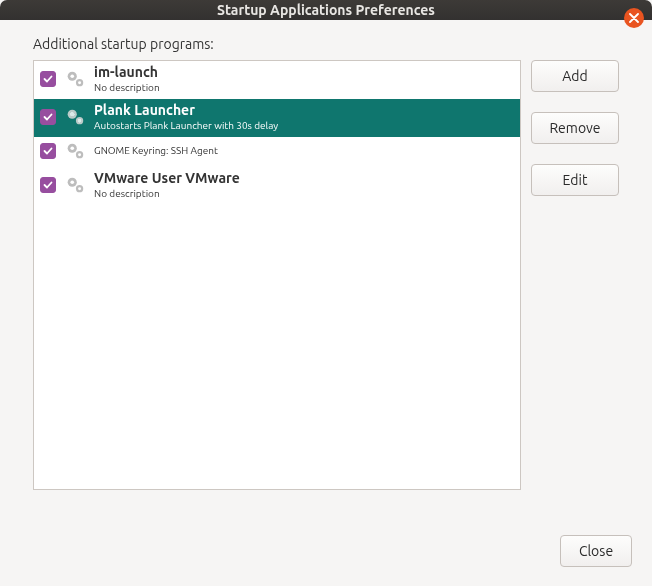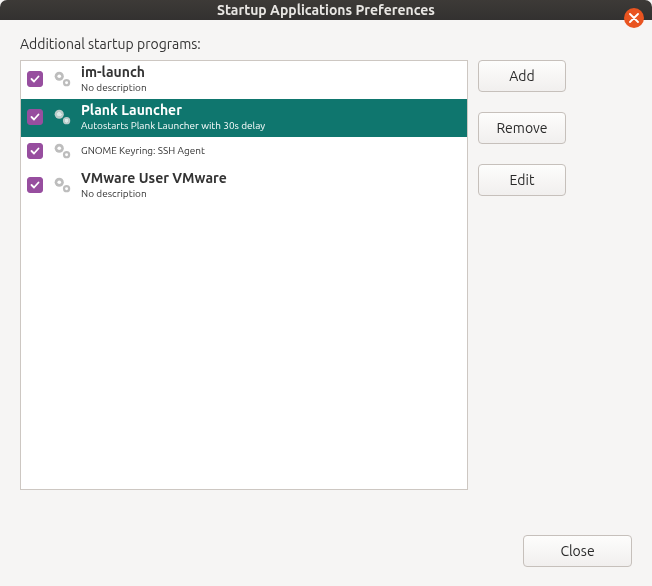--- a/index.html
+++ b/index.html
@@ -37,34 +37,35 @@
       align-items: center;
       justify-content: center;
       cursor: pointer;
     }
     .close-btn svg { width: 10px; height: 10px; }
     .content {
       padding: 16px 20px 3px 20px;
       display: flex;
       flex-direction: column;
       height: calc(586px - 36px);
+      margin-left: 13px;
     }
     .section-label {
       margin-bottom: 8px;
       font-size: 14px;
     }
     .main-row {
       display: flex;
       gap: 10px;
       flex: 0 0 auto;
     }
     .list {
       border: 1px solid #cdc7c2;
       background: #fff;
-      width: 448px;
+      width: 488px;
       height: 430px;
       overflow: auto;
     }
     .item {
       display: flex;
       align-items: center;
       padding: 3px 6px 5px 6px;
       gap: 8px;
       cursor: default;
     }
@@ -116,21 +117,21 @@
       padding: 7px 10px;
       cursor: pointer;
       color: #2a2a2a;
     }
     .footer {
       margin-top: auto;
       display: flex;
       justify-content: flex-end;
       padding-top: 10px;
     }
-    .footer button { width: 109px; }
+    .footer button { width: 72px; }
   </style>
 </head>
 <body>
 
 <div class="titlebar">
   <span class="title">Startup Applications Preferences</span>
   <div class="close-btn">
     <svg viewBox="0 0 10 10">
         <path d="M1 1 L9 9 M9 1 L1 9" stroke="#fff" stroke-width="1.8" stroke-linecap="round"></path>
       </svg>

